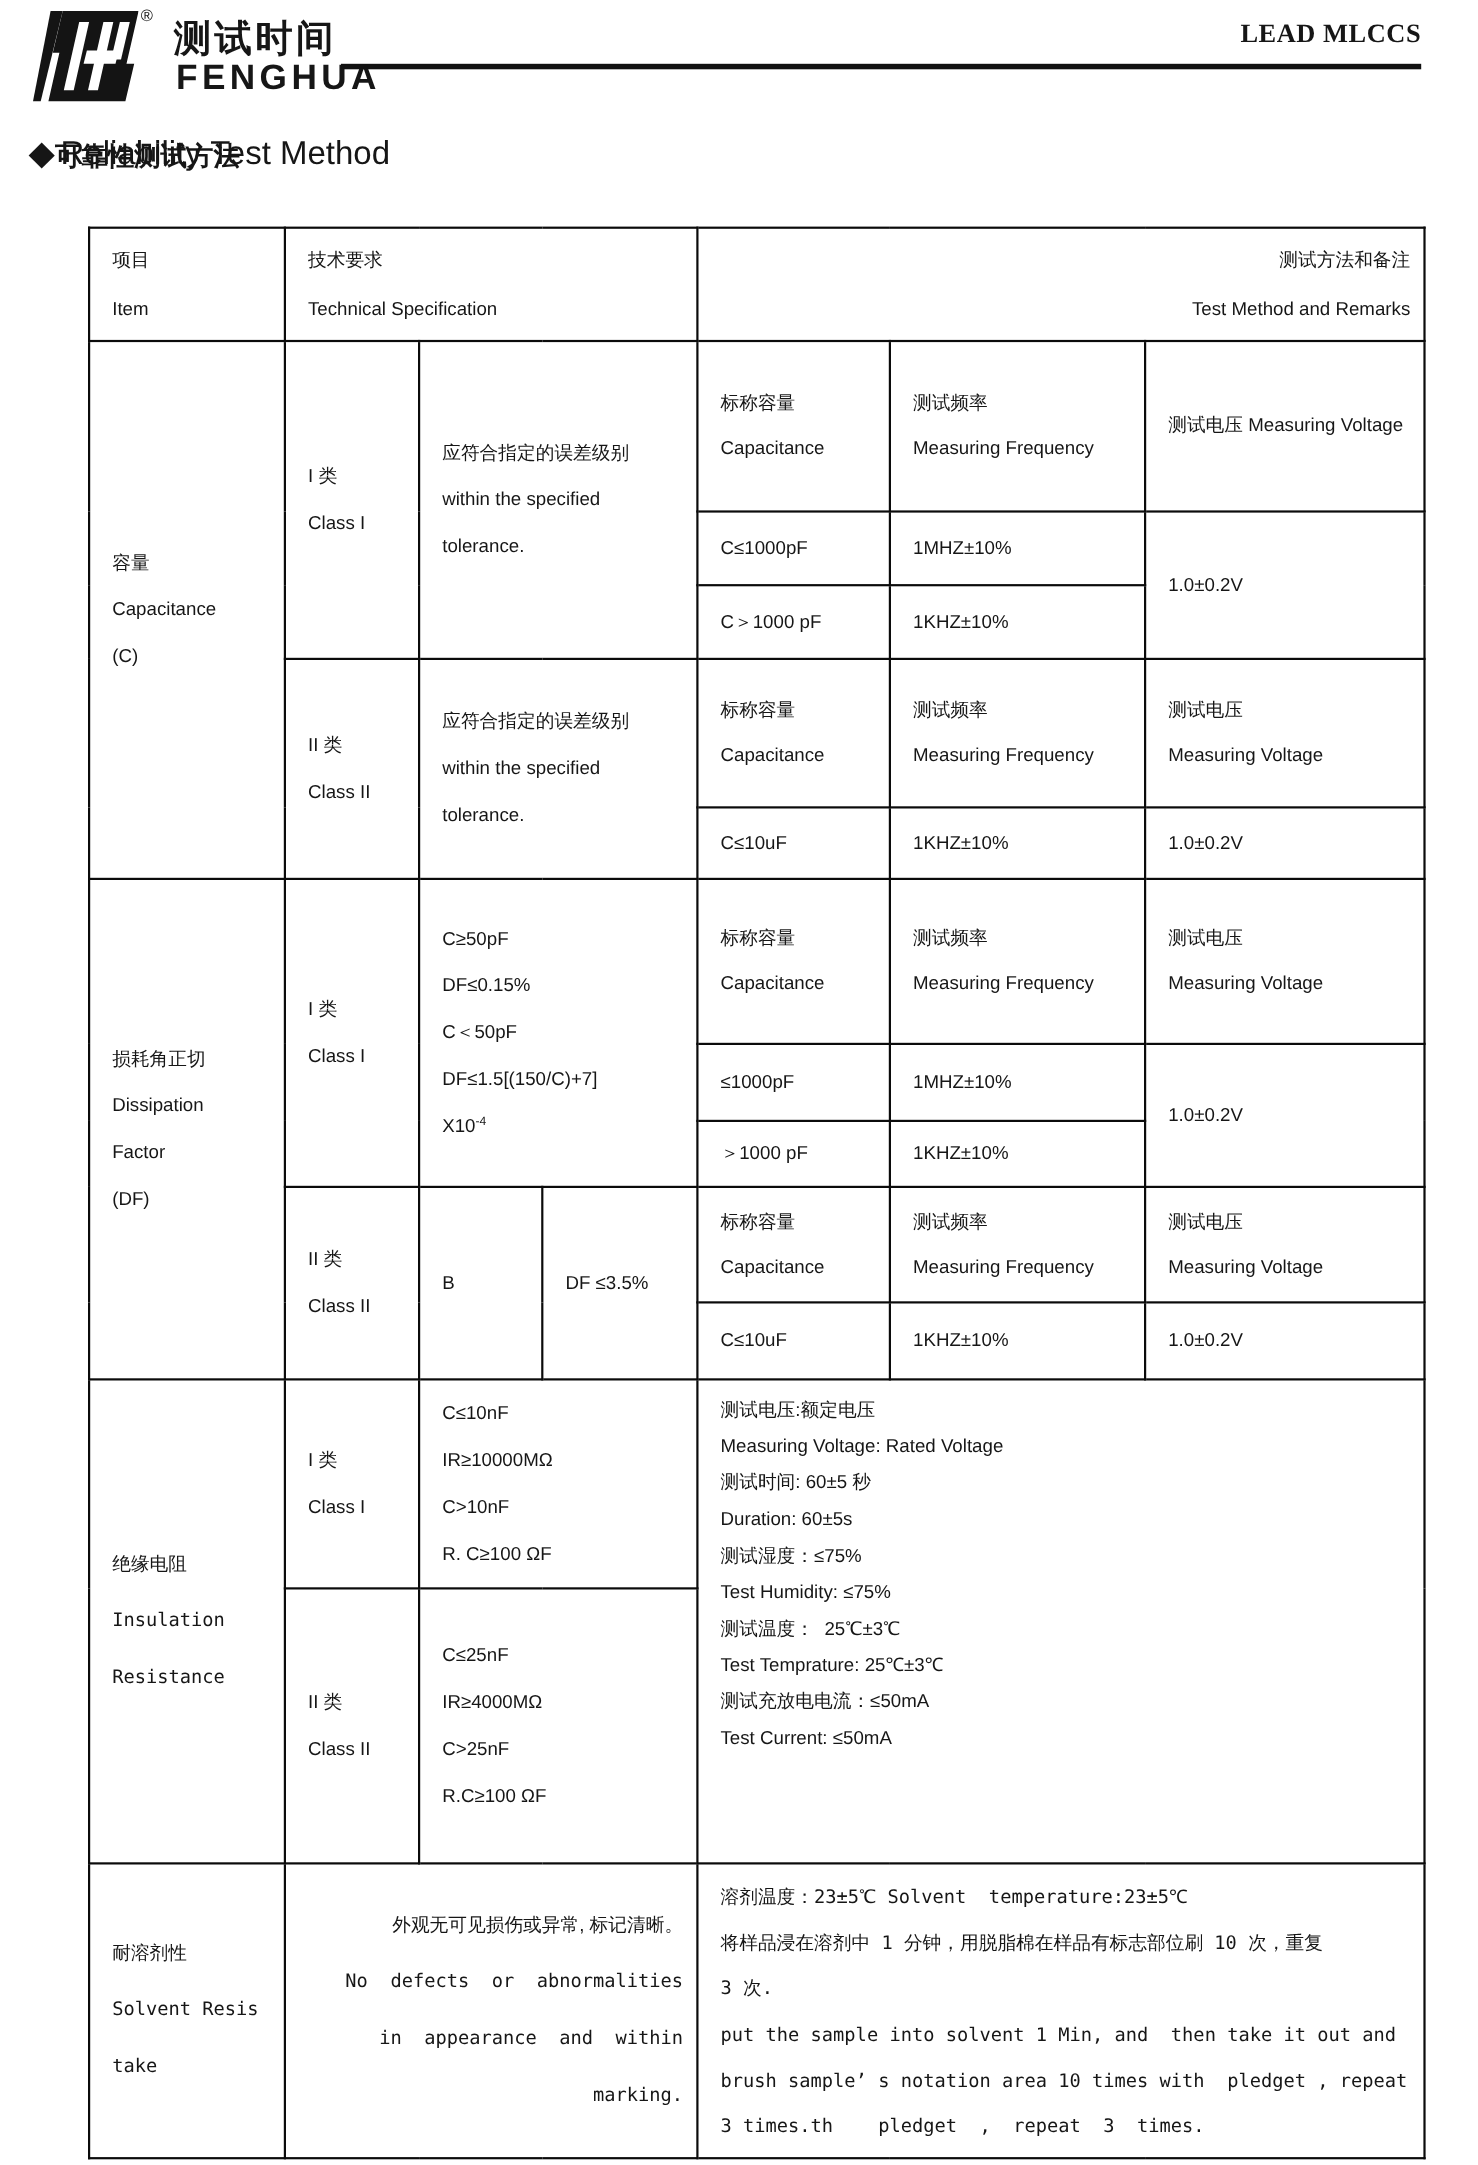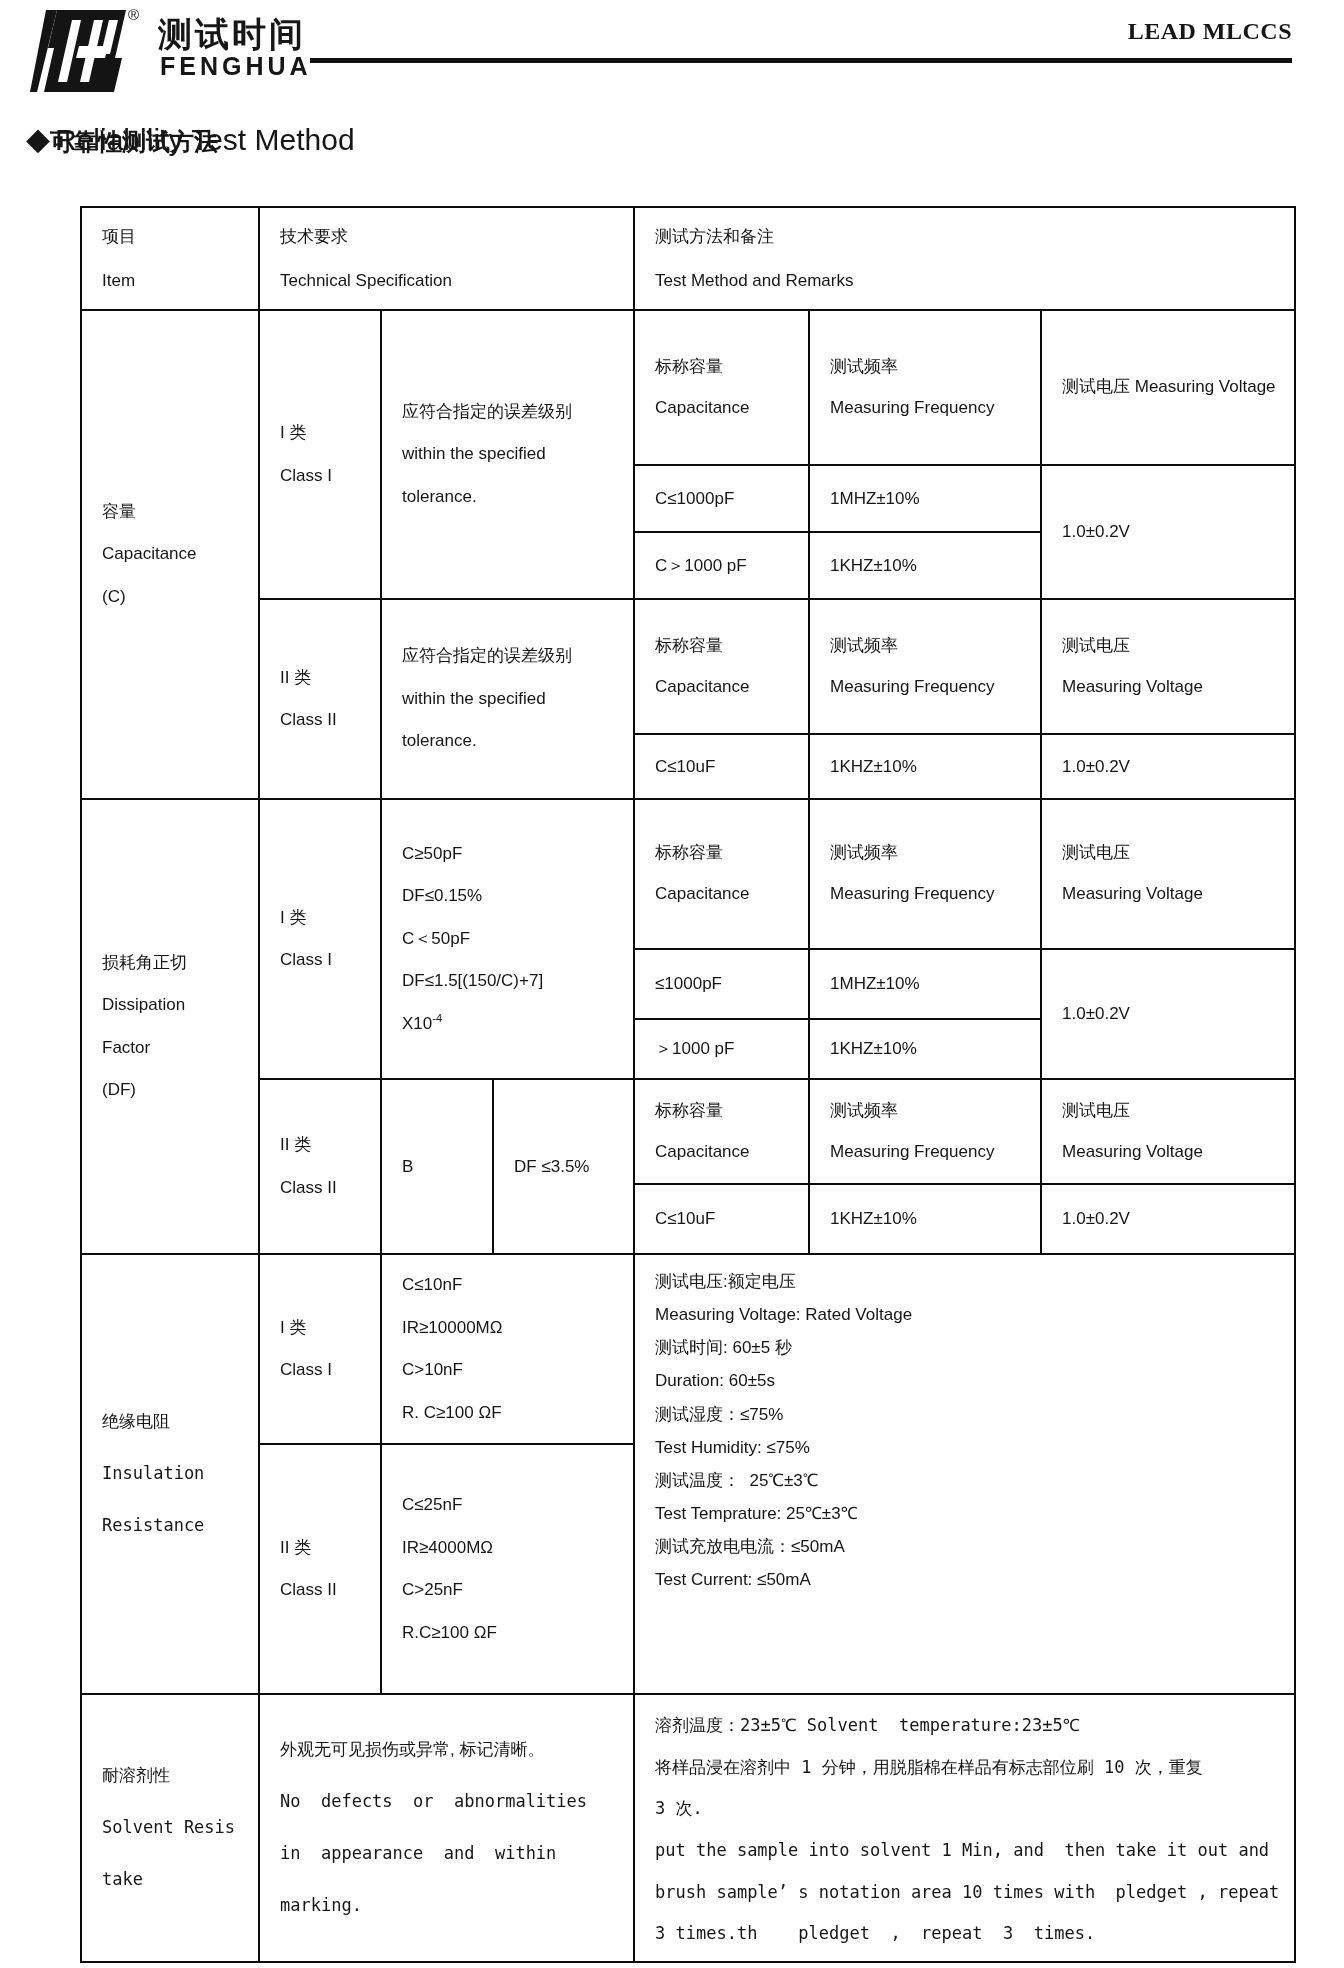--- a/index.html
+++ b/index.html
@@ -10,21 +10,21 @@
     height: 1968px;
     background: #ffffff;
     font-family: "Liberation Sans", sans-serif;
     color: #161616;
     overflow: hidden;
   }
   
   .logo-mark { position: absolute; left: 30px; top: 8px; }
   .reg-mark  { position: absolute; left: 128px; top: 6px; font-size: 15px; font-weight: 400; }
   .brand-cn  { position: absolute; left: 158px; top: 12px; font-size: 34px; font-weight: 800; letter-spacing: 3px; }
-  .brand-en  { position: absolute; left: 160px; top: 52px; font-size: 25px; font-weight: 600; letter-spacing: 4px; }
+  .brand-en  { position: absolute; left: 160px; top: 52px; font-size: 32px; font-weight: 600; letter-spacing: 4px; }
   .doc-label { position: absolute; right: 52px; top: 18px; font-size: 24px; font-weight: 700; letter-spacing: 0.5px; font-family: Liberation Serif, serif; }
   .head-rule { position: absolute; left: 310px; top: 58px; width: 982px; height: 5px; background: #111; }
   .title-cn  { position: absolute; left: 26px; top: 103px; font-size: 24px; font-weight: 600; margin-top: 23px; }
   .title-en  { position: absolute; left: 55px; top: 123px; font-size: 30px; font-weight: 400; }
 
   
   table.spec {
     position: absolute; left: 80px; top: 206px;
     width: 1214px;
     border-collapse: collapse;
@@ -37,21 +37,21 @@
     padding: 6px 12px 6px 20px;
     overflow: hidden;
   }
   .lines div, .lines span { font-size: 17px; }
   .lh-norm  div { line-height: 1.95; }
   .lh-spec  div { line-height: 2.5; }
   .lh-sub   div { line-height: 2.4; }
   .lh-head  div { line-height: 2.55; }
   .lh-wide  div { line-height: 3.05; }
   .lh-slv   div { line-height: 2.45; }
-  .center { text-align: left; margin-left: 24px; }
+  .center { text-align: right; margin-left: 24px; }
   .vtop { vertical-align: top !important; margin-top: 24px; }
   .pad-top-10 { padding-top: 10px !important; }
   .mono { font-family: "DejaVu Sans Mono", monospace; letter-spacing: 0px; }
   .pre  { white-space: pre-wrap; }
   sup { font-size: 11px; line-height: 0; }
 </style>
 </head>
 <body>
 
 <div id="page">

